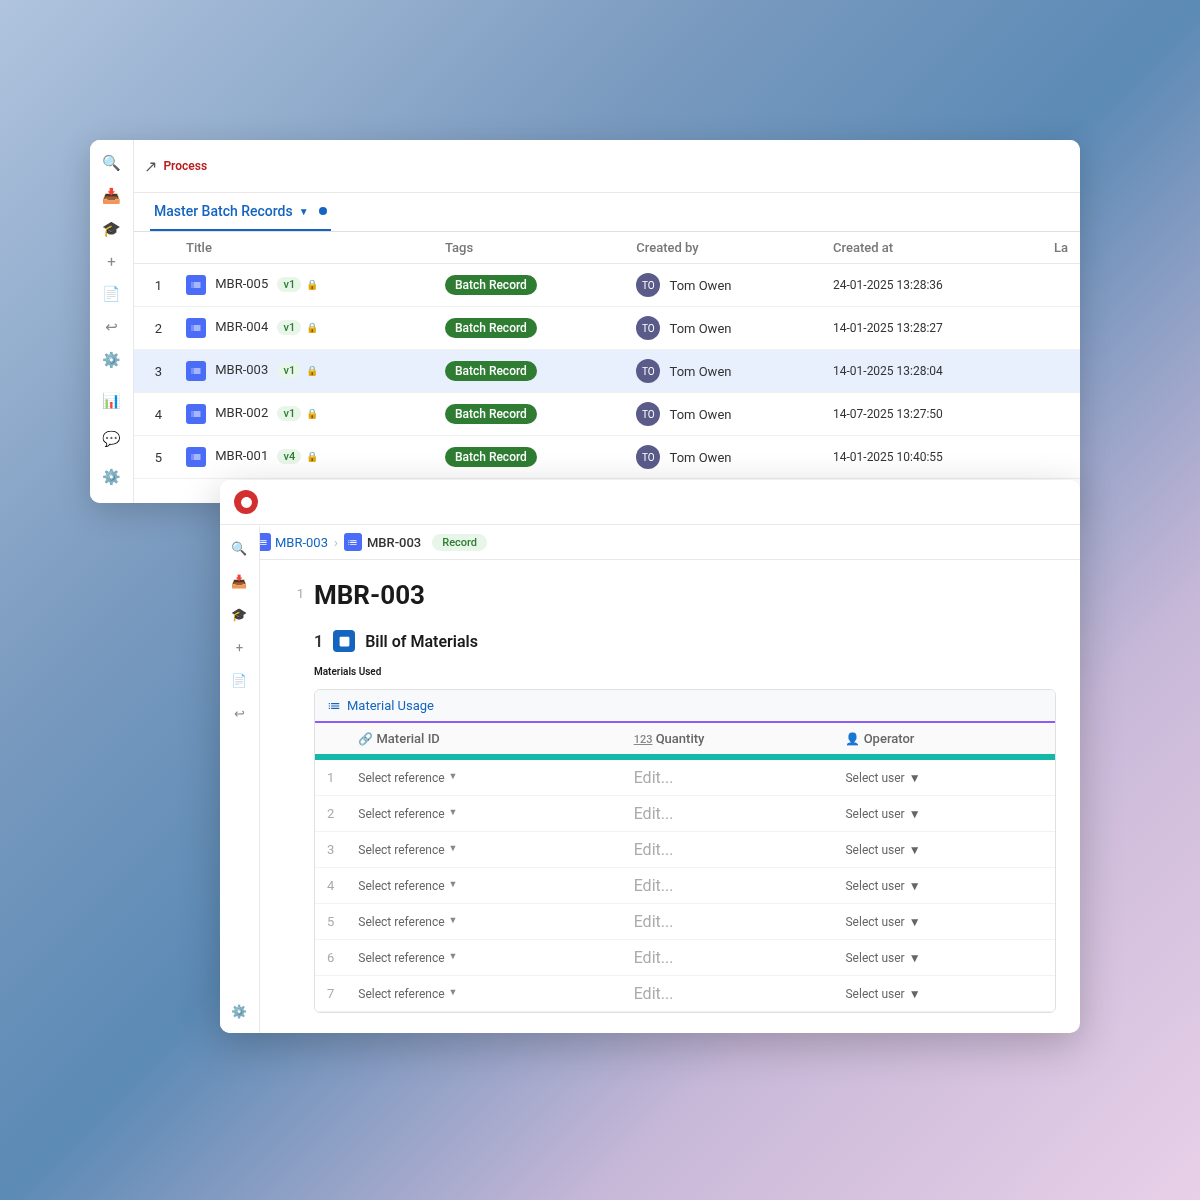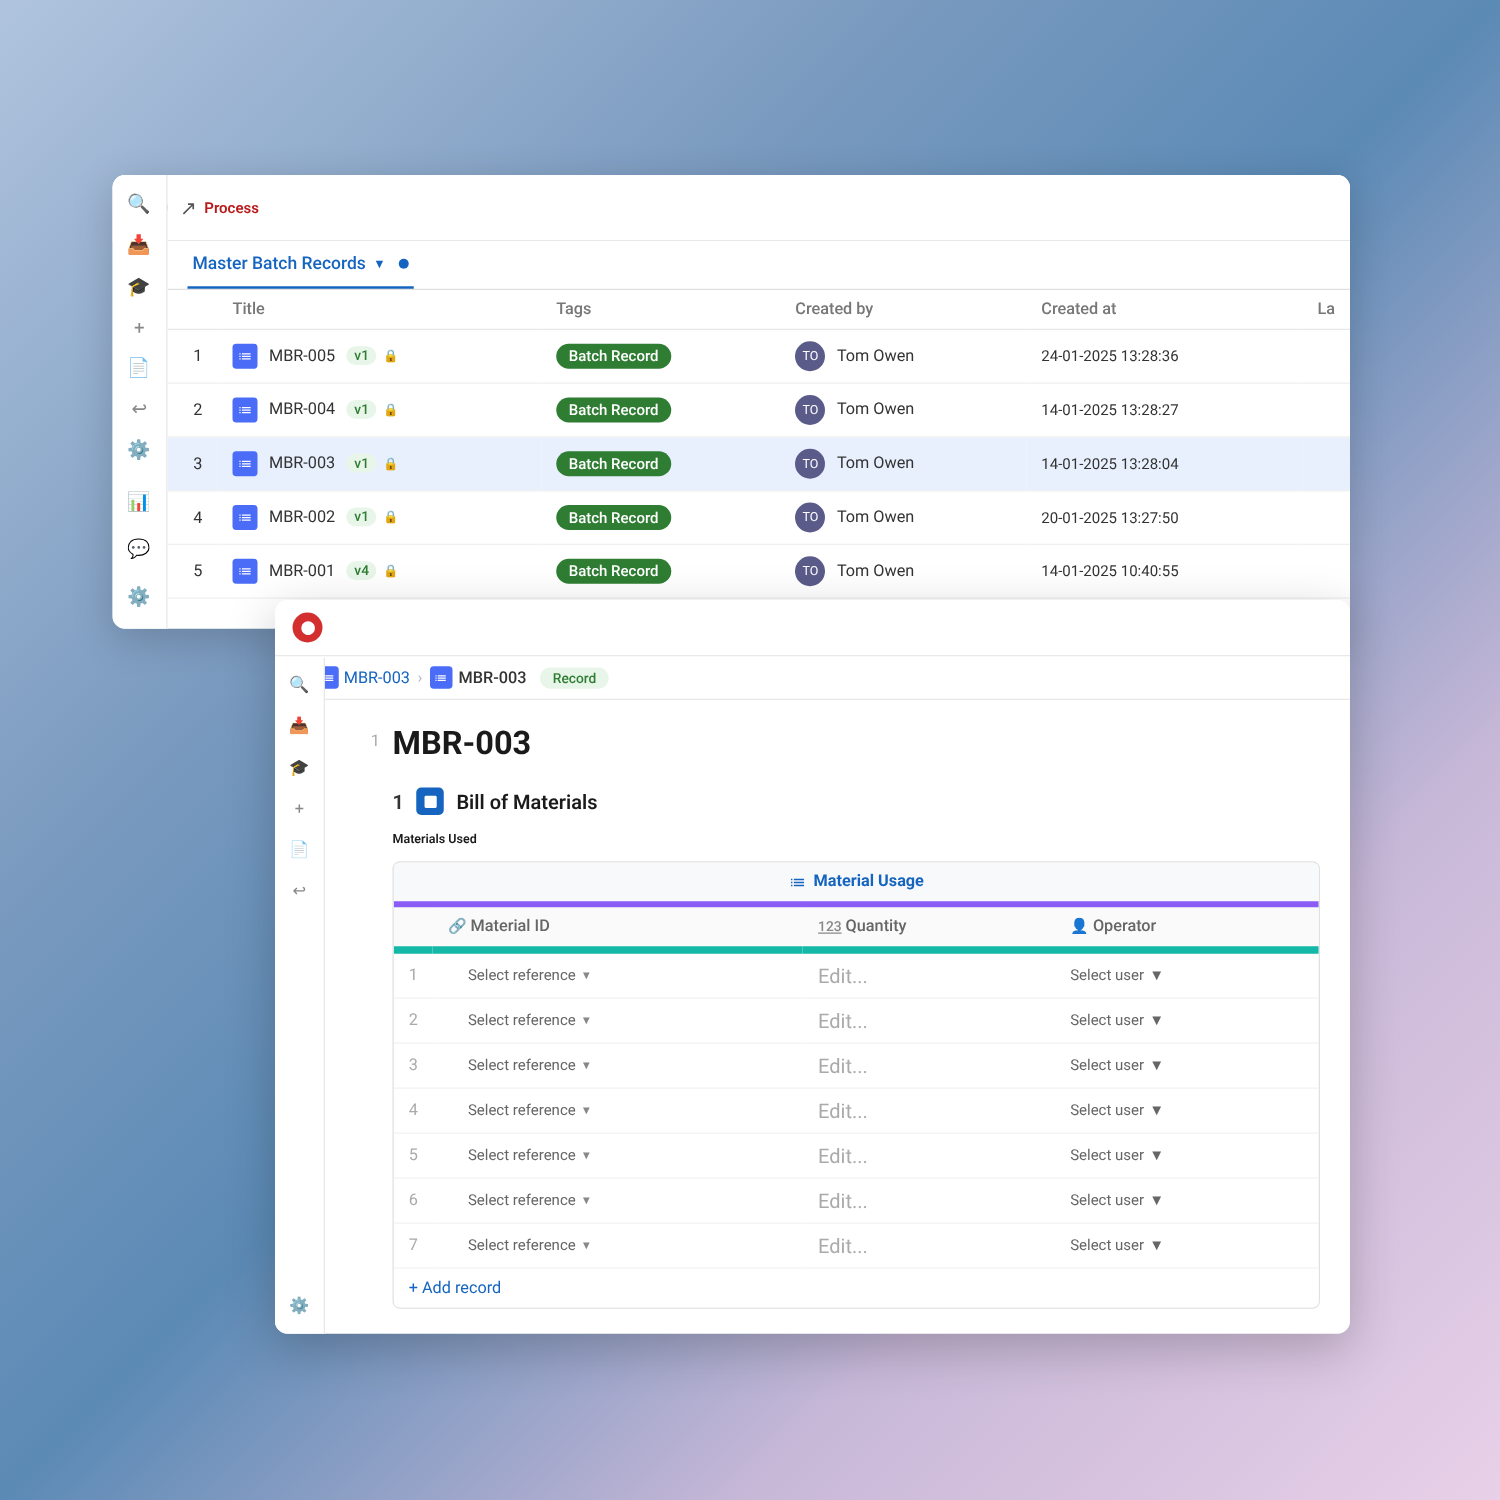--- a/index.html
+++ b/index.html
@@ -300,25 +300,24 @@
       border: 1px solid #e0e0e0;
       border-radius: 6px;
       overflow: hidden;
     }
     .materials-header {
       display: flex;
       align-items: center;
       gap: 6px;
       padding: 8px 12px;
       background: #f8f9fa;
-      border-bottom: 5px solid #8b5cf6;
+      border-bottom: 2px solid #8b5cf6;
       color: #1565C0;
       font-size: 13px;
-      font-weight: 700;
-      justify-content: center;
+      font-weight: 400;
     }
     .mat-table {
       width: 100%;
       border-collapse: collapse;
       font-size: 13px;
     }
     .mat-table th {
       text-align: left;
       padding: 8px 12px;
       color: #666;
@@ -331,23 +330,22 @@
       border-bottom: 1px solid #f2f2f2;
       color: #444;
       vertical-align: middle;
     }
     .mat-table .row-num { color: #aaa; width: 30px; }
 
     .select-ref {
       color: #666;
       font-size: 12px;
       display: inline-flex;
-      align-items: center;
+      align-items: flex-start;
       gap: 4px;
-      margin-left: 16px;
     }
     .select-ref .chevron { font-size: 9px; color: #888; }
     .edit-placeholder { color: #aaa; font-size: 16px; }
     .select-user {
       color: #666;
       font-size: 12px;
       display: inline-flex;
       align-items: center;
       gap: 4px;
     }
@@ -537,21 +535,21 @@
         <span class="version-badge">v1</span>
         <span class="lock-icon">🔒</span>
       </td>
       <td>
         <span class="tag-badge">Batch Record</span>
       </td>
       <td>
         <span class="avatar">TO</span>
         <span class="user-name">Tom Owen</span>
       </td>
-      <td class="timestamp">20-01-2025 13:27:50</td>
+      <td class="timestamp">14-07-2025 13:27:50</td>
       <td></td>
     </tr>
             <tr>
       <td class="row-num">5</td>
       <td>
         <span class="record-icon">
           <svg viewBox="0 0 24 24">
                     <path d="M3 13h2v-2H3v2zm0 4h2v-2H3v2zm0-8h2V7H3v2zm4 4h14v-2H7v2zm0 4h14v-2H7v2zM7 7v2h14V7H7z"></path>
                   </svg>
         </span>
@@ -786,21 +784,18 @@
       </td>
       <td>
         <span class="select-user">
           <span>Select user</span>
           <span class="chevron">▼</span>
         </span>
       </td>
     </tr>
                 </tbody>
             </table>
-            <div class="add-record-btn">
-              <span>+ Add record</span>
-            </div>
           </div>
         </div>
       </div>
     </div>
   </div>
 </div>
 
 </body></html>

